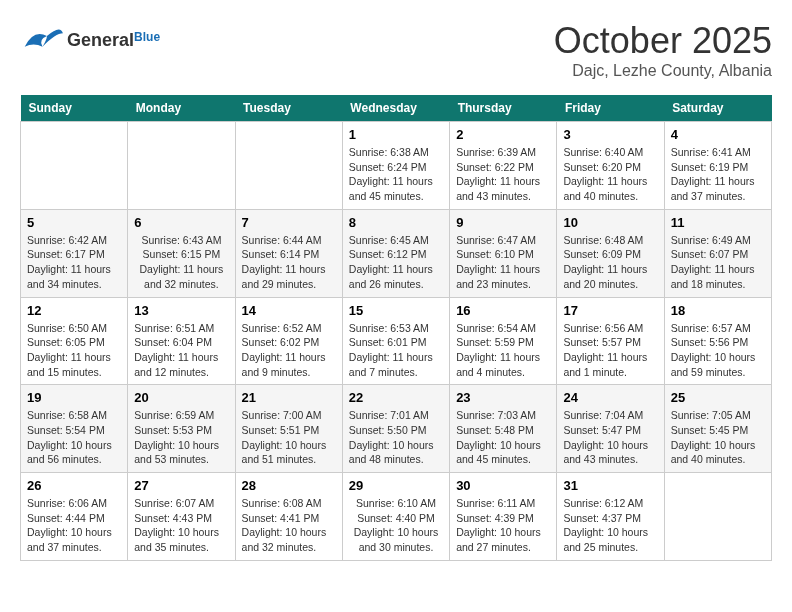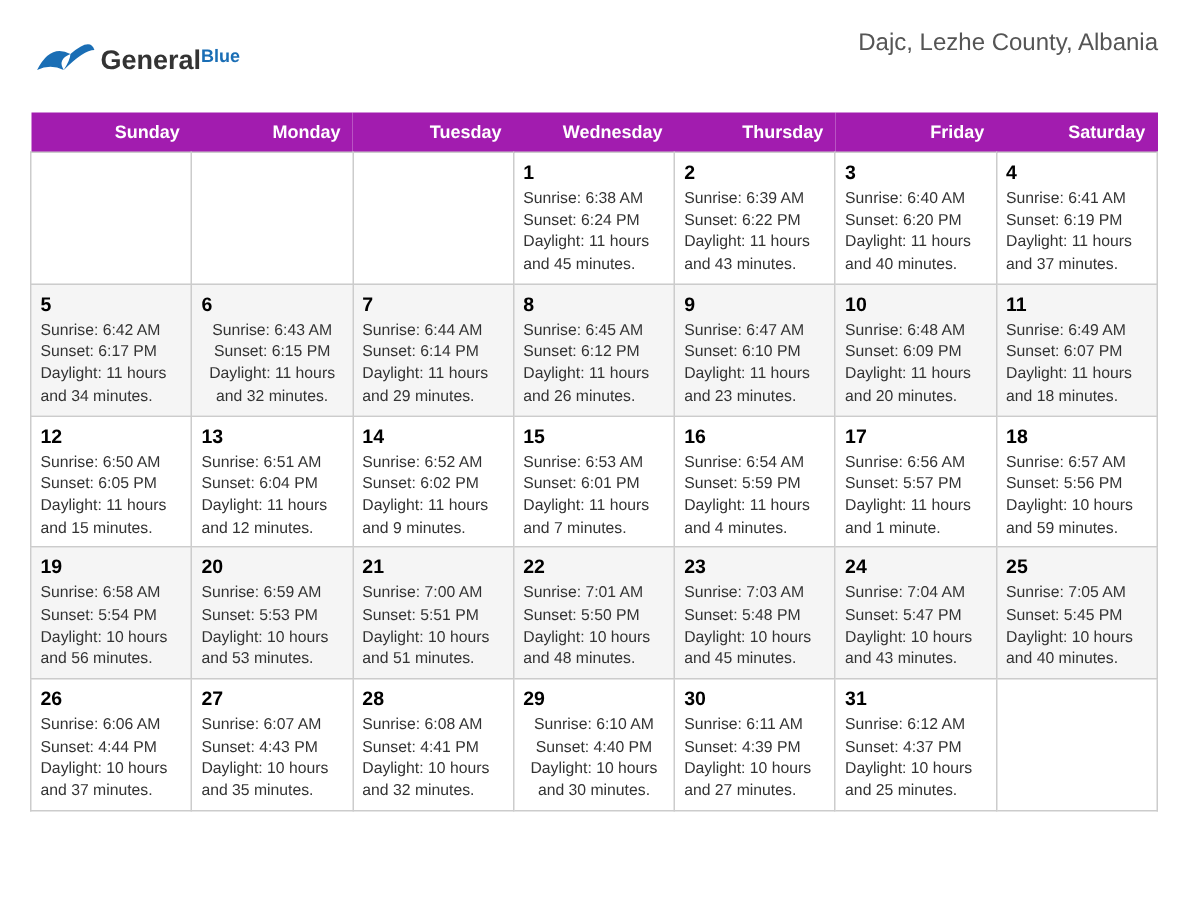--- a/index.html
+++ b/index.html
@@ -27,23 +27,23 @@
     .location {
       font-size: 16px;
       color: #555;
     }
     .calendar {
       width: 100%;
       border-collapse: collapse;
       font-size: 11px;
     }
     .calendar th {
-      background-color: #a21caf;
+      background-color: #0f766e;
       color: white;
-      text-align: right;
+      text-align: left;
       padding: 6px 8px;
       font-size: 12px;
       font-weight: bold;
     }
     .calendar td {
       border: 1px solid #ccc;
       vertical-align: top;
       padding: 5px 6px;
       width: 107px;
       min-height: 80px;
@@ -101,20 +101,21 @@
 
       <path d="M5 30 Q15 10 30 18 Q20 22 25 30 Q15 25 5 30Z" fill="#1a6eb5"></path>
       <path d="M30 18 Q45 5 48 15 Q40 15 25 30 Q30 22 30 18Z" fill="#1a6eb5"></path>
     </svg>
     <div class="logo-name">
       <span class="logo-general">General</span>
       <span class="logo-blue">Blue</span>
     </div>
   </div>
   <div class="title-block">
+    <div class="month-title">October 2025</div>
     <div class="location">Dajc, Lezhe County, Albania</div>
   </div>
 </div>
 
 <table class="calendar">
   <thead>
     <tr>
     <th>Sunday</th>
         <th>Monday</th>
         <th>Tuesday</th>

